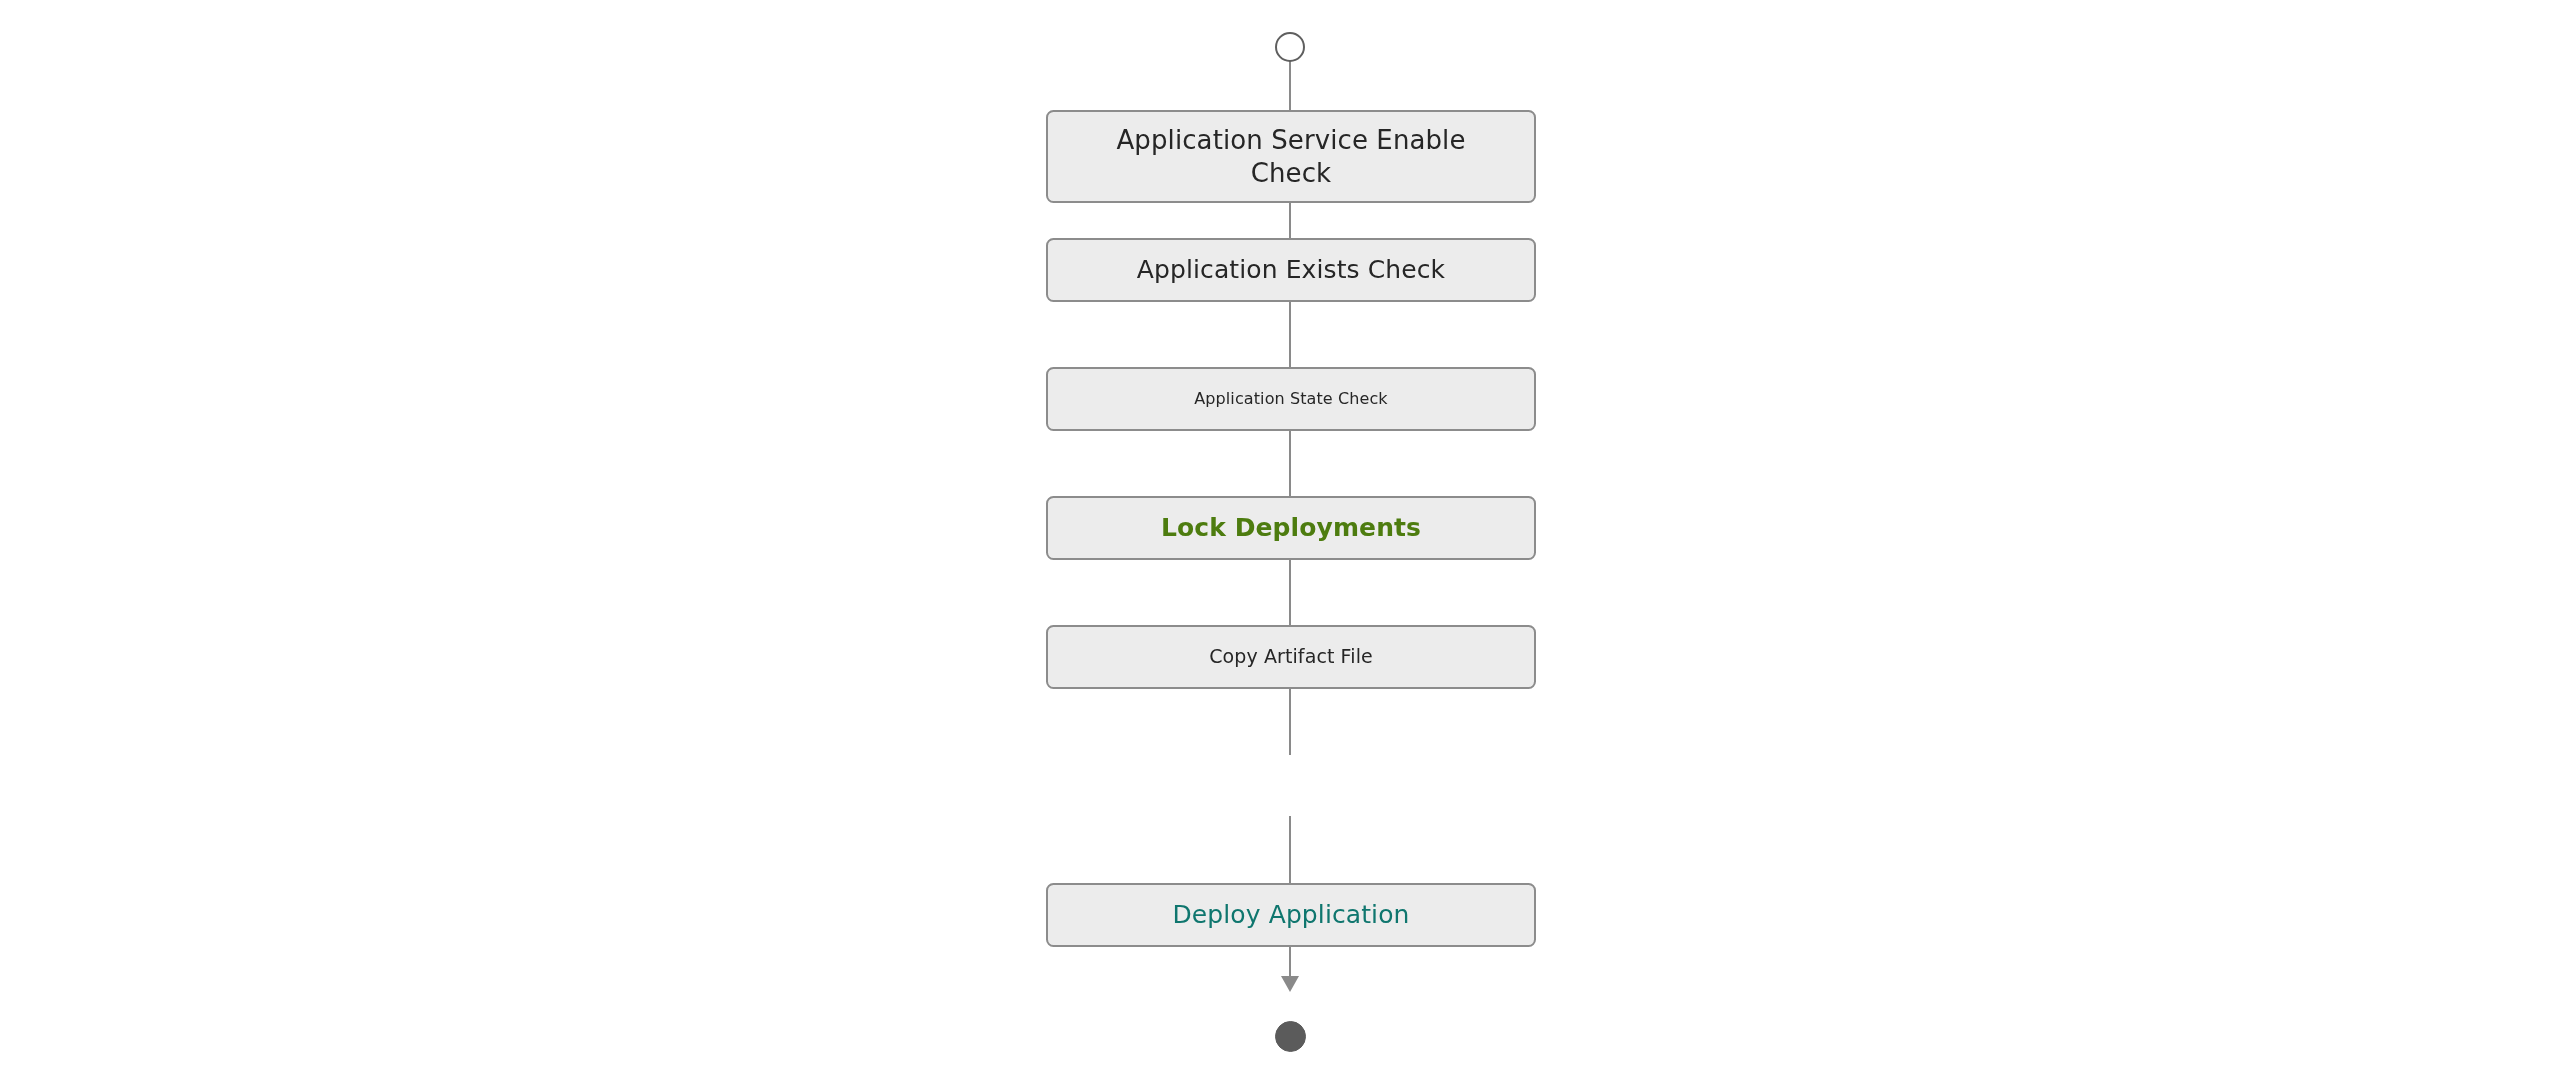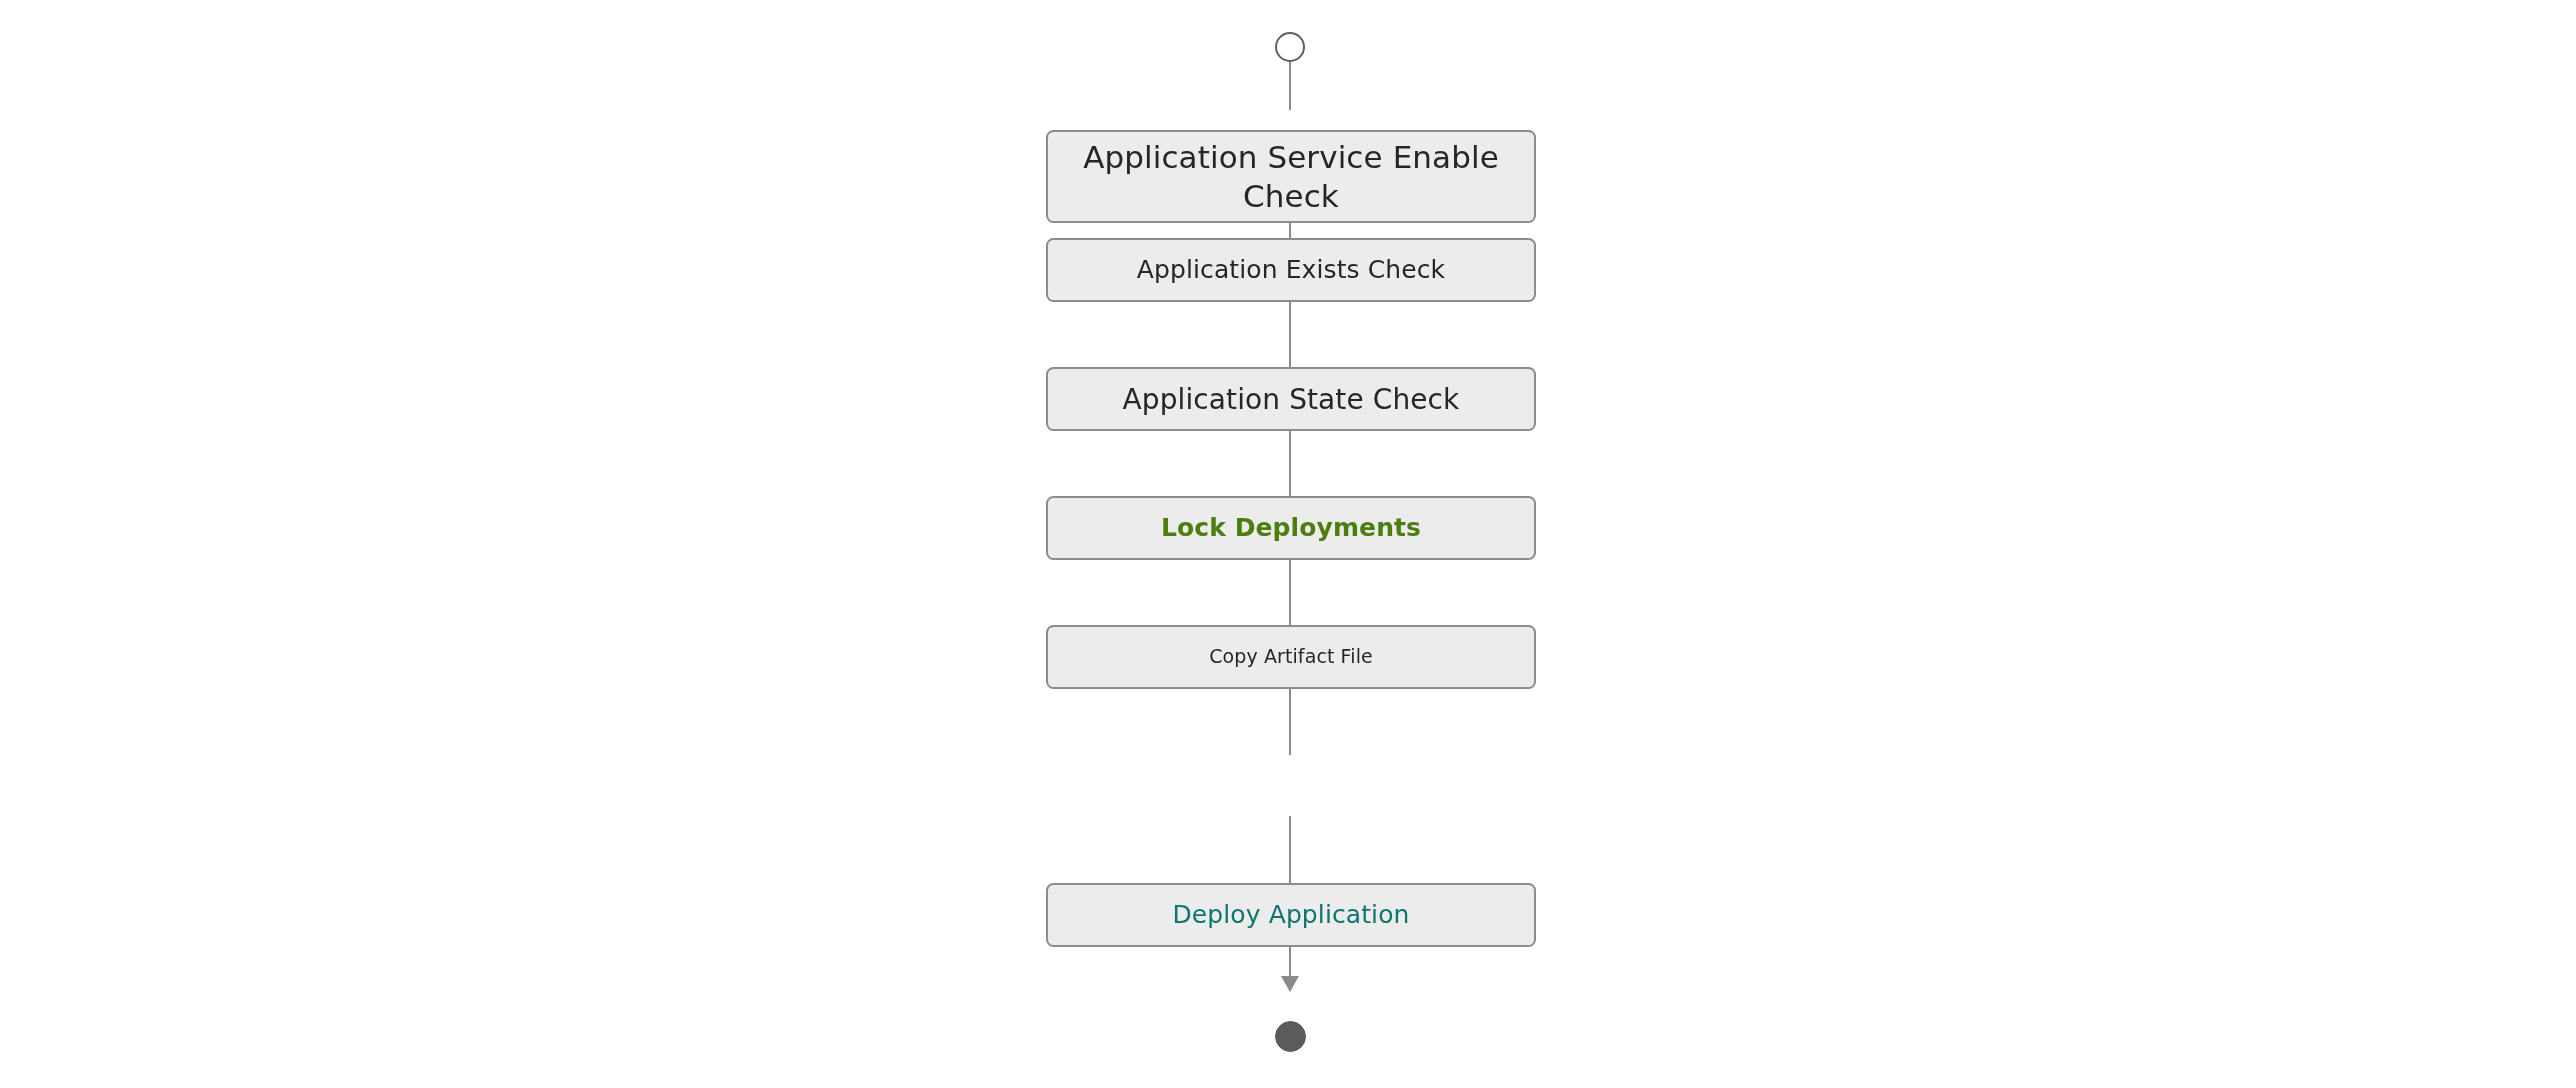--- a/index.html
+++ b/index.html
@@ -101,28 +101,28 @@
       <div class="edge-line" style="background: rgb(138, 138, 138);"></div>
     </div>
     <div class="edge" style="left: 1289px; top: 816px; width: 2.2px; height: 68px;">
       <div class="edge-line" style="background: rgb(138, 138, 138);"></div>
     </div>
     <div class="edge" style="left: 1289px; top: 945px; width: 2.2px; height: 77px;">
       <div class="edge-line" style="background: rgb(138, 138, 138); height: 31px;"></div>
       <div class="edge-arrowhead" style="border-top: 16.3px solid rgb(138, 138, 138); left: -8.5px; top: 31px;"></div>
     </div>
     <div class="start-node" style="left: 1275px; top: 31.5px; width: 30px; height: 30px; background: rgb(255, 255, 255); border: 2.2px solid rgb(95, 95, 95);"></div>
-    <div class="process-node" style="left: 1046px; top: 110px; width: 490px; height: 93px; border-radius: 7.4px; border-width: 2.2px; font-size: 31px; color: rgb(38, 38, 38); background: rgb(236, 236, 236); border-color: rgb(140, 140, 140); margin-top: 20px;">
+    <div class="process-node" style="left: 1046px; top: 110px; width: 490px; height: 93px; border-radius: 7.4px; border-width: 2.2px; font-size: 26px; color: rgb(38, 38, 38); background: rgb(236, 236, 236); border-color: rgb(140, 140, 140);">
       <span class="node-label">Application Service Enable
 Check</span>
     </div>
     <div class="process-node" style="left: 1046px; top: 238px; width: 490px; height: 64px; border-radius: 7.4px; border-width: 2.2px; font-size: 25px; color: rgb(38, 38, 38); background: rgb(236, 236, 236); border-color: rgb(140, 140, 140);">
       <span class="node-label">Application Exists Check</span>
     </div>
-    <div class="process-node" style="left: 1046px; top: 367px; width: 490px; height: 64px; border-radius: 7.4px; border-width: 2.2px; font-size: 28px; color: rgb(38, 38, 38); background: rgb(236, 236, 236); border-color: rgb(140, 140, 140);">
+    <div class="process-node" style="left: 1046px; top: 367px; width: 490px; height: 64px; border-radius: 7.4px; border-width: 2.2px; font-size: 16px; color: rgb(38, 38, 38); background: rgb(236, 236, 236); border-color: rgb(140, 140, 140);">
       <span class="node-label">Application State Check</span>
     </div>
     <div class="process-node" style="left: 1046px; top: 496px; width: 490px; height: 64px; border-radius: 7.4px; border-width: 2.2px; font-size: 25px; color: #4d7c0f; background: rgb(236, 236, 236); border-color: rgb(140, 140, 140); font-weight: bold;">
       <span class="node-label">Lock Deployments</span>
     </div>
     <div class="process-node" style="left: 1046px; top: 625px; width: 490px; height: 64px; border-radius: 7.4px; border-width: 2.2px; font-size: 19px; color: rgb(38, 38, 38); background: rgb(236, 236, 236); border-color: rgb(140, 140, 140);">
       <span class="node-label">Copy Artifact File</span>
     </div>
     <div class="process-node" style="left: 1046px; top: 883px; width: 490px; height: 64px; border-radius: 7.4px; border-width: 2.2px; font-size: 25px; color: #0f766e; background: rgb(236, 236, 236); border-color: rgb(140, 140, 140);">
       <span class="node-label">Deploy Application</span>

